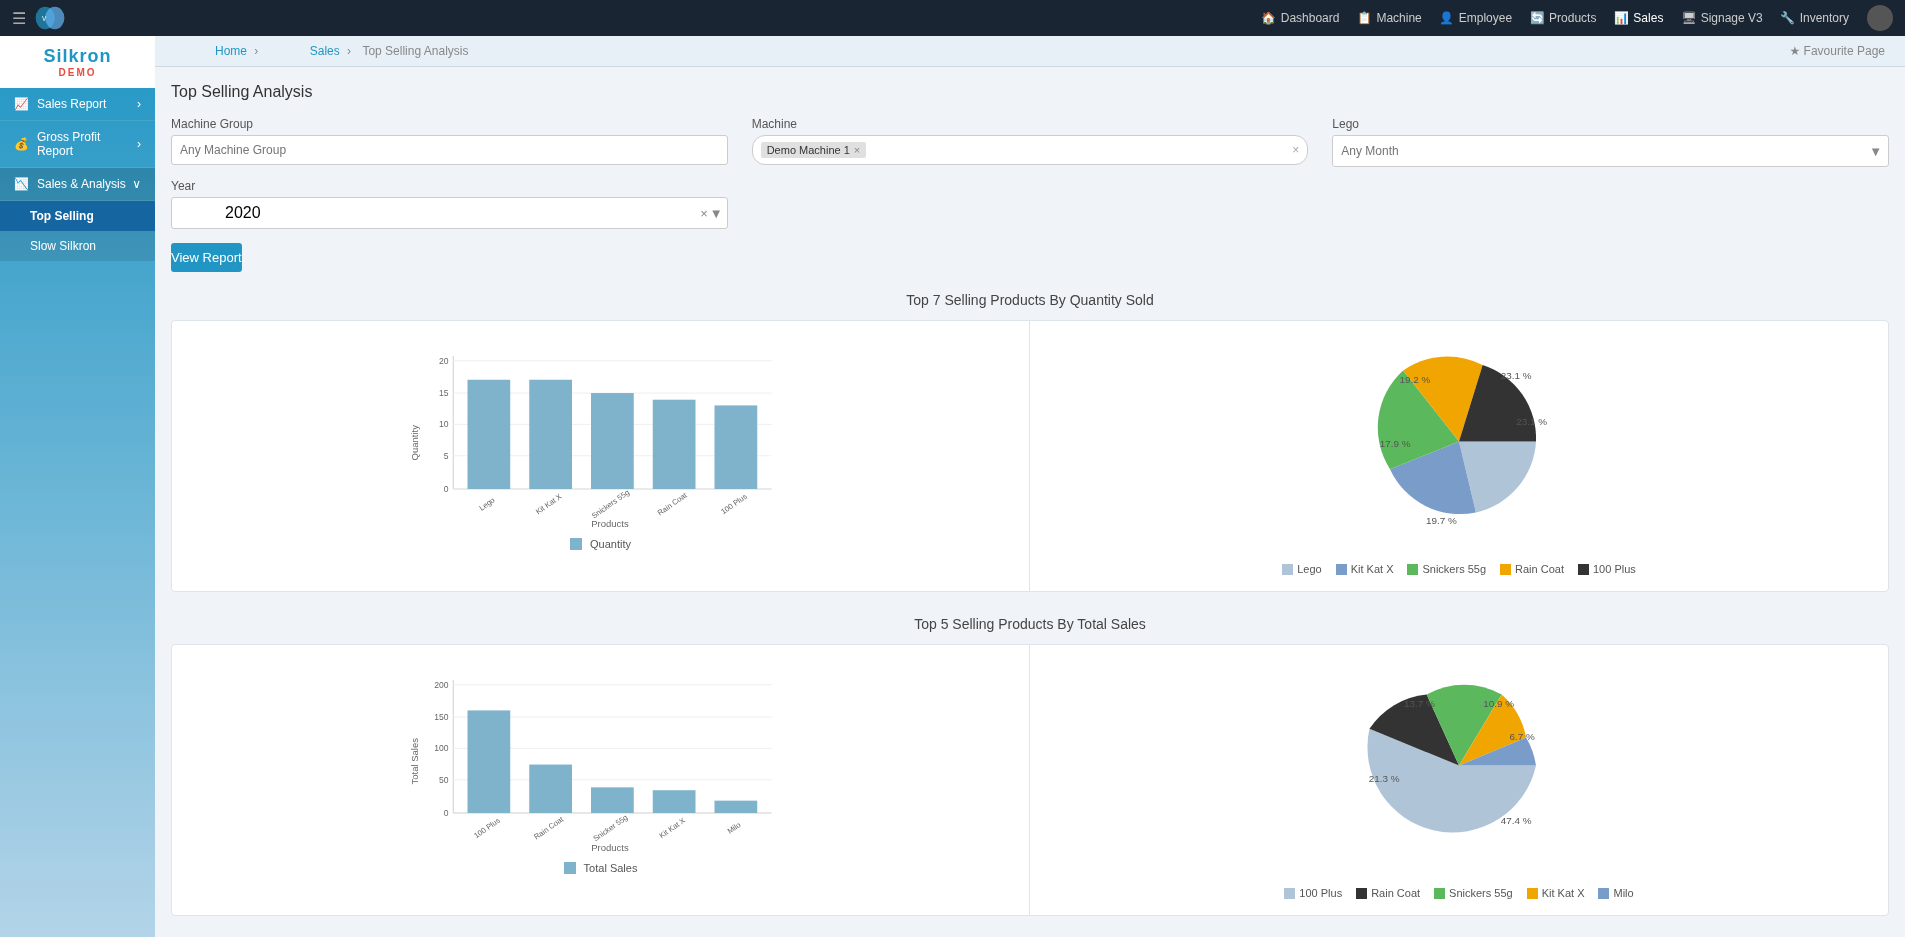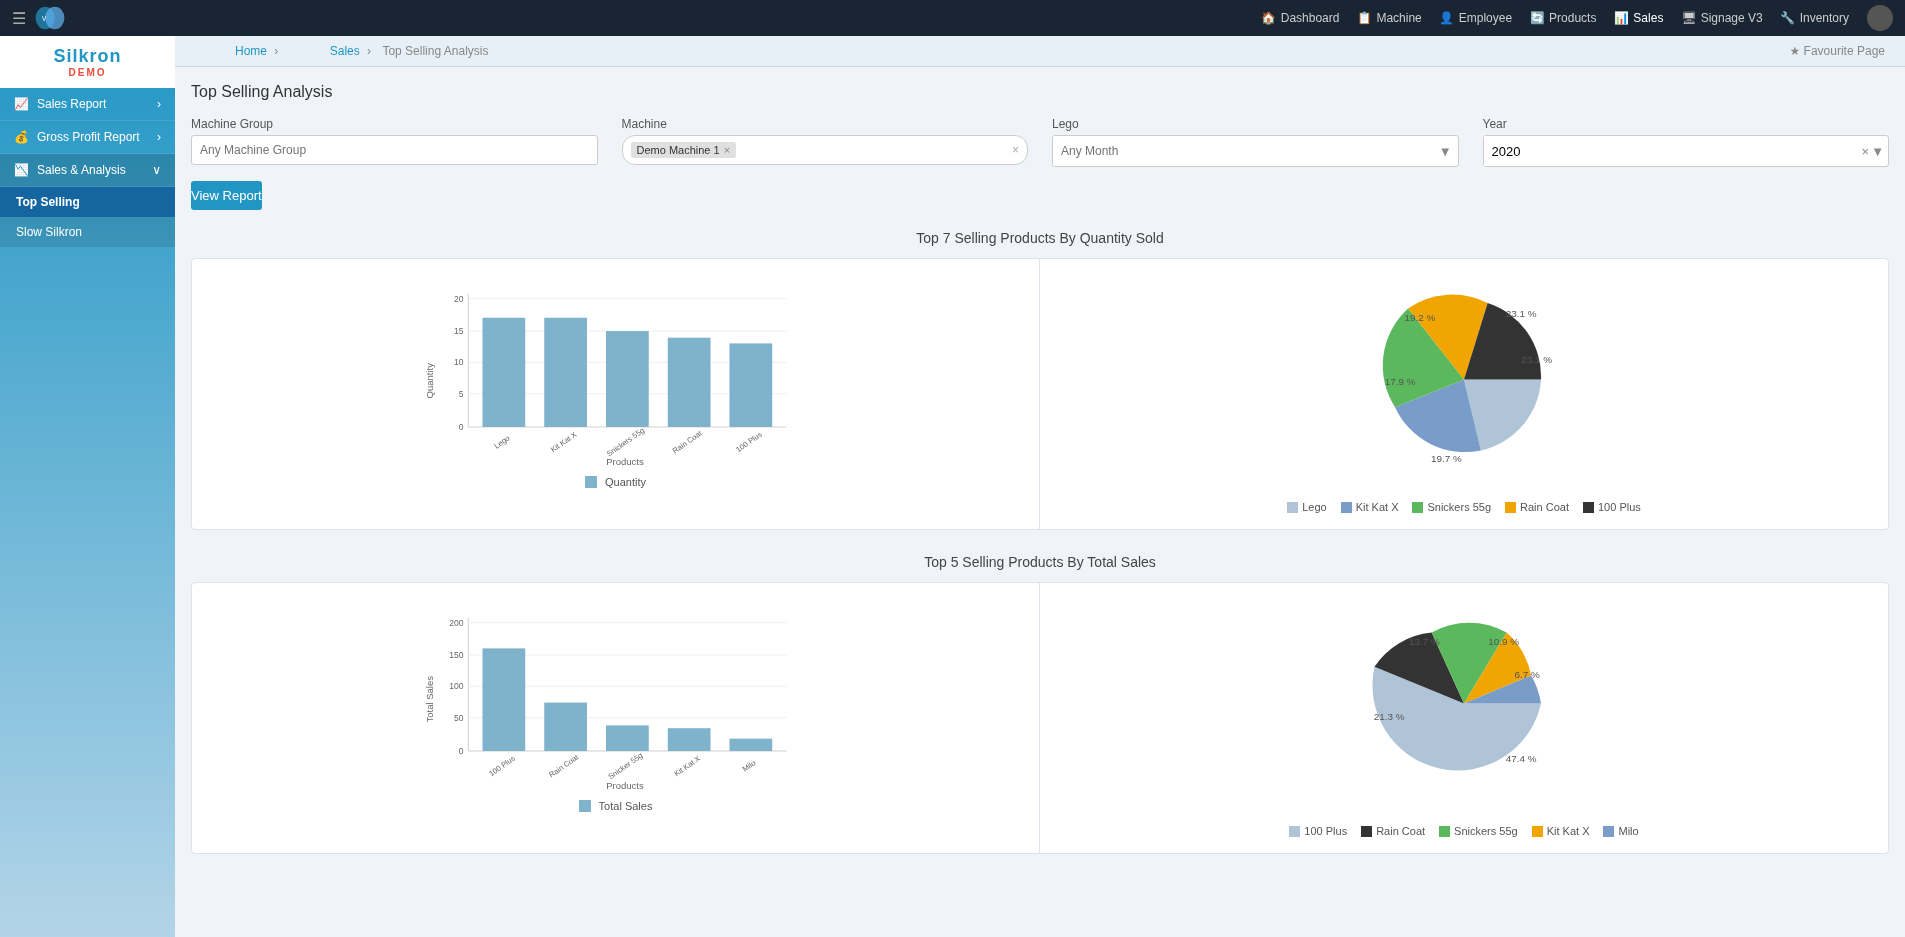--- a/index.html
+++ b/index.html
@@ -18,21 +18,21 @@
     .top-nav-left .logo-icon { width: 32px; height: 28px; }
     .top-nav-hamburger { color: #aaa; font-size: 16px; cursor: pointer; }
     .top-nav-right { display: flex; align-items: center; gap: 18px; }
     .top-nav-item { color: #ccc; font-size: 12px; display: flex; align-items: center; gap: 4px; cursor: pointer; }
     .top-nav-item.active { color: #fff; }
     .nav-avatar { width: 26px; height: 26px; background: #555; border-radius: 50%; }
 
     
     .layout { display: flex; height: calc(100vh - 36px); }
     .sidebar {
-      width: 175px;
+      width: 155px;
       background: linear-gradient(180deg, #2196c4 0%, #b3d4e8 100%);
       flex-shrink: 0;
       overflow-y: auto;
     }
     .sidebar-brand {
       background: #fff;
       padding: 10px 12px;
       text-align: center;
     }
     .sidebar-brand .brand-name { font-size: 18px; font-weight: bold; color: #2196c4; letter-spacing: 1px; }
@@ -42,21 +42,21 @@
       align-items: center;
       justify-content: space-between;
       padding: 9px 14px;
       color: #fff;
       font-size: 12px;
       cursor: pointer;
       border-bottom: 1px solid rgba(255,255,255,0.1);
     }
     .sidebar-menu-item .item-left { display: flex; align-items: center; gap: 8px; }
     .sidebar-sub-item {
-      padding: 8px 14px 8px 16px;
+      padding: 8px 14px 8px 30px;
       color: #fff;
       font-size: 12px;
       cursor: pointer;
       background: rgba(0,0,0,0.1);
     }
     .sidebar-sub-item.active { background: #1565a0; color: #fff; font-weight: bold; }
     .sidebar-section-active {
       background: rgba(0,0,0,0.15);
     }
 
@@ -75,21 +75,21 @@
     .breadcrumb-bar a { color: #2196c4; text-decoration: none; margin-left: 44px; }
     .breadcrumb-bar span { color: #888; margin: 0 4px; }
     .favourite-btn { color: #2196c4; font-size: 12px; cursor: pointer; }
 
     .page-content { padding: 16px; }
     .page-title { font-size: 16px; color: #333; margin-bottom: 16px; font-weight: normal; }
 
     
     .filter-grid {
       display: grid;
-      grid-template-columns: 1fr 1fr 1fr 1fr;
+      grid-template-columns: 1fr 1fr 1fr;
       gap: 12px 24px;
       margin-bottom: 14px;
     }
     .filter-group label { display: block; font-size: 12px; color: #555; margin-bottom: 4px; }
     .filter-input, .filter-select {
       width: 100%;
       height: 30px;
       border: 1px solid #ccc;
       border-radius: 3px;
       padding: 0 8px;
@@ -254,21 +254,21 @@
         <div class="filter-group">
           <label>Lego</label>
           <div style="display:flex;border:1px solid #ccc;border-radius:3px;background:#fff;">
             <input class="filter-input" style="border: none; flex: 1 1 0%;" type="text" placeholder="Any Month">
             <span style="padding:0 6px;color:#888;display:flex;align-items:center;">▼</span>
           </div>
         </div>
         <div class="filter-group">
           <label>Year</label>
           <div class="year-input-wrap">
-            <input type="text" style="border: none; outline: none; padding: 0px 8px; height: 30px; font-size: 13px; flex: 1 1 0%;" value="2020">
+            <input type="text" style="border: none; outline: none; padding: 0px 8px; height: 30px; font-size: 16px; flex: 1 1 0%; margin-left: 45px;" value="2020">
             <div class="year-actions">
               <button class="year-btn">×</button>
               <button class="year-btn">▼</button>
             </div>
           </div>
         </div>
       </div>
 
       <button class="view-report-btn">View Report</button>
 

